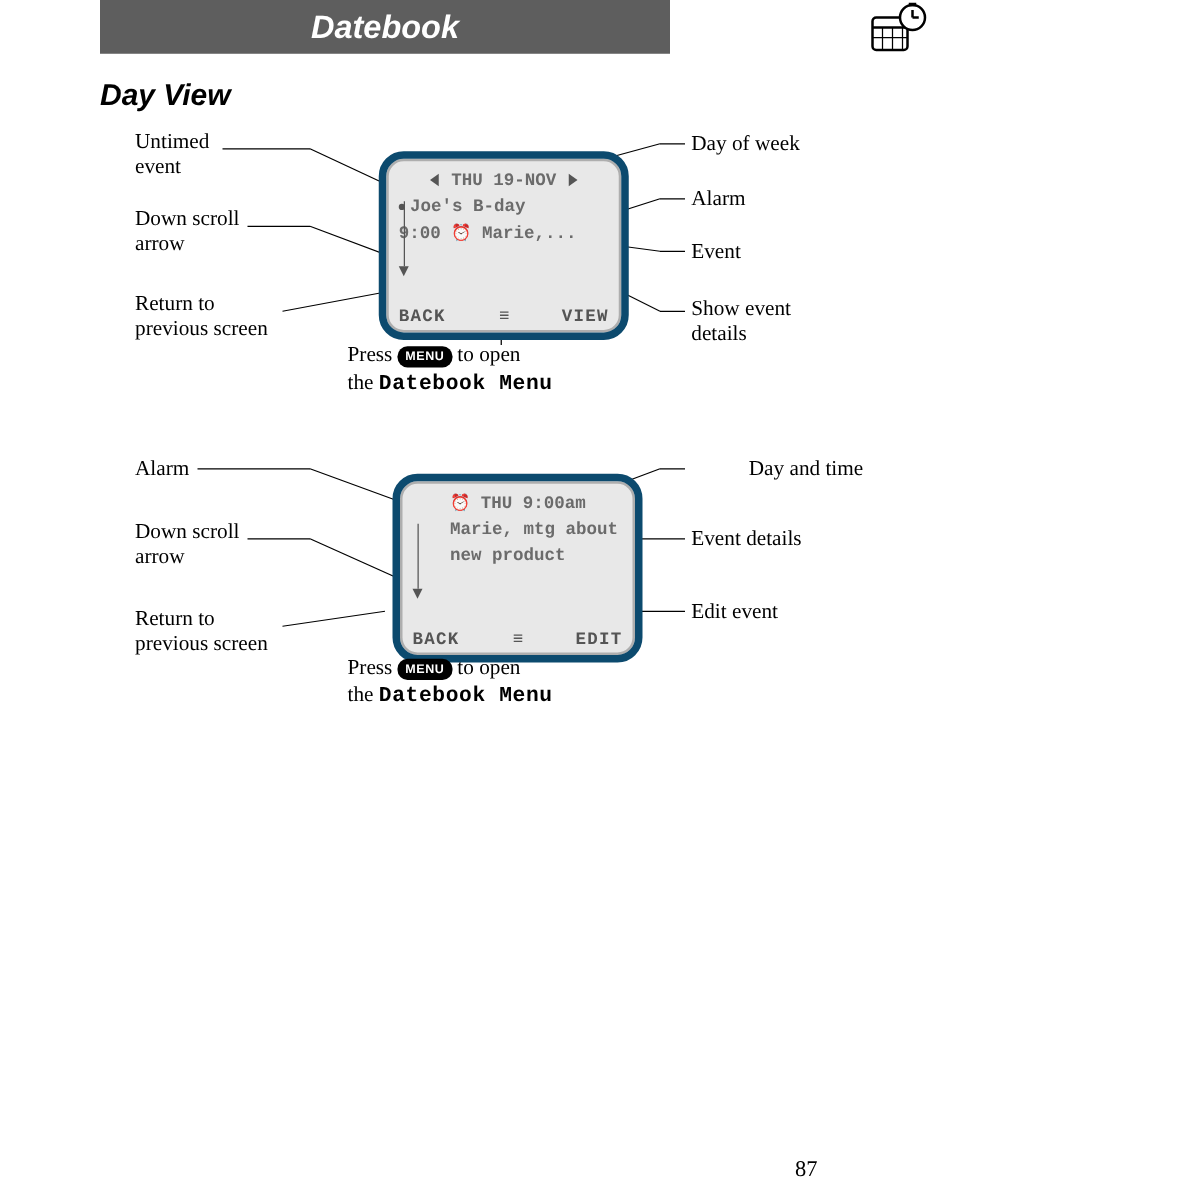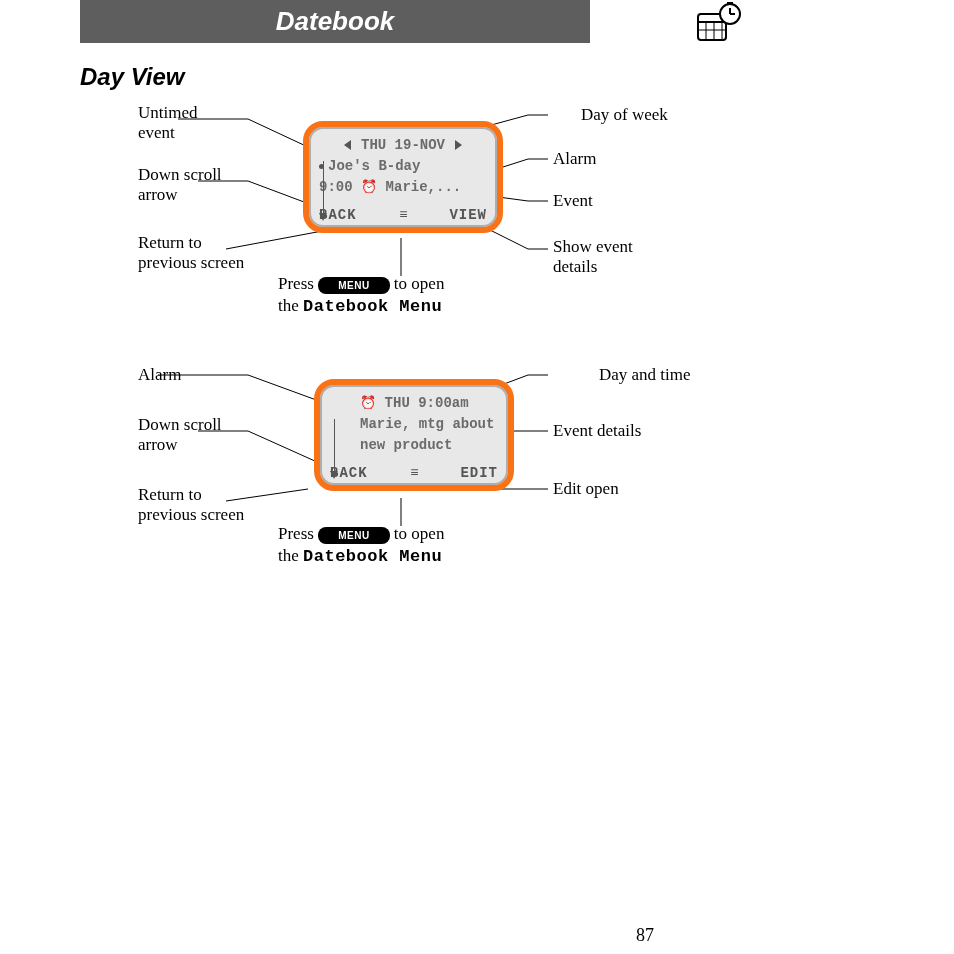--- a/index.html
+++ b/index.html
@@ -21,21 +21,21 @@
     display: flex;
     align-items: center;
     position: relative;
   }
   .header-title {
     font-weight: bold;
     font-style: italic;
     font-size: 26px;
     font-family: Arial, Helvetica, sans-serif;
     color: #fff;
-    width: 510px;
+    width: 456px;
     text-align: center;
     background: #5e5e5e;
     padding: 6px 0;
   }
   .header-icon {
     position: absolute;
     right: 130px;
     top: 2px;
     font-size: 40px;
     color: #000;
@@ -67,39 +67,39 @@
     vertical-align: middle;
   }
   .ink-btn svg { display: block; }
   .menu-btn {
     display: inline-block;
     background: #000;
     color: #fff;
     font-size: 10px;
     font-family: Arial, sans-serif;
     font-weight: bold;
-    padding: 2px 20px;
+    padding: 2px 6px;
     border-radius: 8px;
     vertical-align: middle;
     letter-spacing: 0.5px;
   }
 
   
   .diagram {
     position: relative;
     width: 640px;
     height: 240px;
     margin: 10px 0 20px 28px;
   }
   .phone-screen {
     position: absolute;
     width: 200px;
-    height: 112px;
+    height: 151px;
     background: #e8e8e8;
-    border: 6px solid #f97316;
+    border: 6px solid #0c4a6e;
     border-radius: 20px;
     font-family: 'Courier New', monospace;
     font-weight: bold;
     font-size: 14px;
     color: #444;
     padding: 8px 10px 4px 10px;
     box-shadow: inset 0 0 0 2px #aeaeae;
   }
   .phone-screen .row { white-space: nowrap; line-height: 1.5; }
   .phone-screen .row.grey { color: #6b6b6b; }
@@ -122,21 +122,21 @@
   }
 
   .callout {
     position: absolute;
     font-family: Georgia, 'Times New Roman', serif;
     font-size: 17px;
     line-height: 1.2;
     color: #000;
   }
   .callout.right { text-align: left; }
-  .callout.left { text-align: left; margin-left: 30px; }
+  .callout.left { text-align: left; }
   svg.lines {
     position: absolute;
     top: 0; left: 0;
     width: 100%; height: 100%;
     pointer-events: none;
   }
   svg.lines line { stroke: #000; stroke-width: 1; }
 
   .caption {
     position: absolute;
@@ -242,21 +242,21 @@
       </div>
     </div>
 
     <div class="callout left" style="left:0; top:2px; white-space:pre;">Untimed
 event</div>
     <div class="callout left" style="left:0; top:64px; white-space:pre;">Down scroll
 arrow</div>
     <div class="callout left" style="left:0; top:132px; white-space:pre;">Return to
 previous screen</div>
 
-    <div class="callout right" style="left:445px; top:4px;margin-left:28px;">Day of week</div>
+    <div class="callout right" style="left:445px; top:4px;">Day of week</div>
     <div class="callout right" style="left:445px; top:48px;">Alarm</div>
     <div class="callout right" style="left:445px; top:90px;">Event</div>
     <div class="callout right" style="left:445px; top:136px; white-space:pre;">Show event
 details</div>
 
     <div class="caption" style="left:170px; top:172px; width:260px;">
       <span>Press </span><span class="menu-btn">MENU</span><span style="white-space:pre;"> to open
 the </span><span class="key-label">Datebook Menu</span>
     </div>
   </div>
@@ -295,21 +295,21 @@
     </div>
 
     <div class="callout left" style="left:0; top:4px;">Alarm</div>
     <div class="callout left" style="left:0; top:54px; white-space:pre;">Down scroll
 arrow</div>
     <div class="callout left" style="left:0; top:124px; white-space:pre;">Return to
 previous screen</div>
 
     <div class="callout right" style="left:445px; top:4px;margin-left:46px;">Day and time</div>
     <div class="callout right" style="left:445px; top:60px;">Event details</div>
-    <div class="callout right" style="left:445px; top:118px;">Edit open</div>
+    <div class="callout right" style="left:445px; top:118px;">Edit event</div>
 
     <div class="caption" style="left:170px; top:162px; width:260px;">
       <span>Press </span><span class="menu-btn">MENU</span><span style="white-space:pre;"> to open
 the </span><span class="key-label">Datebook Menu</span>
     </div>
   </div>
 
   <div class="page-num">87</div>
 </div>
 

